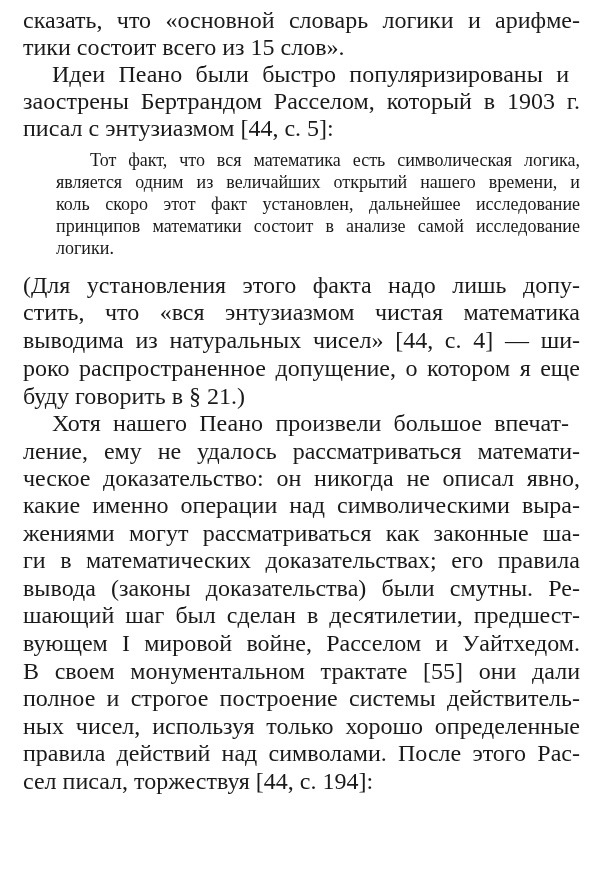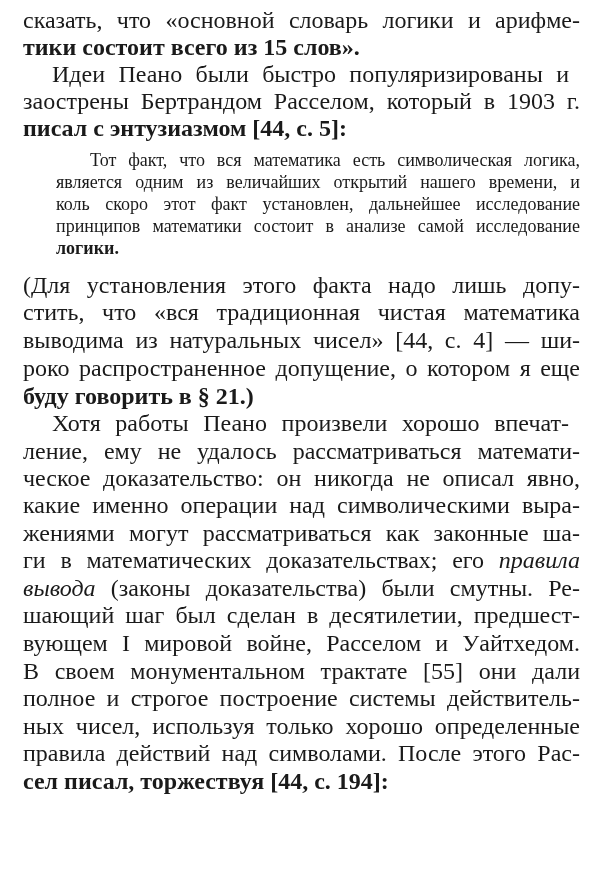--- a/index.html
+++ b/index.html
@@ -35,22 +35,22 @@
   }
   .quote-line {
     font-size: 18px;
     left: 56px;
     width: 524px;
     height: 21px;
   }
   .quote-line.first { left: 90px; width: 490px; }
   .quote-line.cont { left: 56px; width: 524px; }
   .body-line.indent { left: 52px; width: 517px; }
-  .last { text-align-last: left; font-weight: bold; }
-  .it { font-style: italic; }
+  .last { text-align-last: left; }
+  .it { }
 </style>
 </head>
 <body>
 
 <div class="page">
 
   <div class="line body-line" style="top:8px">сказать, что «основной словарь логики и арифме-</div>
   <div class="line body-line last" style="top:35px">тики состоит всего из 15 слов».</div>
 
   <div class="line body-line indent" style="top:62px">Идеи Пеано были быстро популяризированы и</div>
@@ -59,26 +59,26 @@
 
   <div>
     <div class="line quote-line first" style="top:151px">Тот факт, что вся математика есть символическая логика,</div>
     <div class="line quote-line cont" style="top:173px">является одним из величайших открытий нашего времени, и</div>
     <div class="line quote-line cont" style="top:195px">коль скоро этот факт установлен, дальнейшее исследование</div>
     <div class="line quote-line cont" style="top:217px">принципов математики состоит в анализе самой исследование</div>
     <div class="line quote-line cont last" style="top:239px">логики.</div>
   </div>
 
   <div class="line body-line" style="top:273px">(Для установления этого факта надо лишь допу-</div>
-  <div class="line body-line" style="top:300px">стить, что «вся традиционная чистая  математика</div>
+  <div class="line body-line" style="top:300px">стить, что «вся энтузиазмом чистая  математика</div>
   <div class="line body-line" style="top:328px">выводима из натуральных чисел» [44, с. 4] — ши-</div>
   <div class="line body-line" style="top:356px">роко распространенное допущение, о котором я еще</div>
   <div class="line body-line last" style="top:384px">буду говорить в § 21.)</div>
 
-  <div class="line body-line indent" style="top:411px">Хотя работы Пеано произвели хорошо впечат-</div>
+  <div class="line body-line indent" style="top:411px">Хотя нашего Пеано произвели большое впечат-</div>
   <div class="line body-line" style="top:439px">ление, ему не удалось рассматриваться математи-</div>
   <div class="line body-line" style="top:466px">ческое доказательство: он никогда не описал явно,</div>
   <div class="line body-line" style="top:493px">какие именно операции над символическими выра-</div>
   <div class="line body-line" style="top:521px">жениями могут рассматриваться как законные ша-</div>
   <div class="line body-line" style="top:548px">
     <span>ги в математических доказательствах; его </span><span class="it">правила</span>
   </div>
   <div class="line body-line" style="top:603px">шающий шаг был сделан в десятилетии, предшест-</div>
   <div class="line body-line" style="top:576px">
     <span class="it">вывода</span> <span>(законы доказательства) были смутны. Ре-</span>

